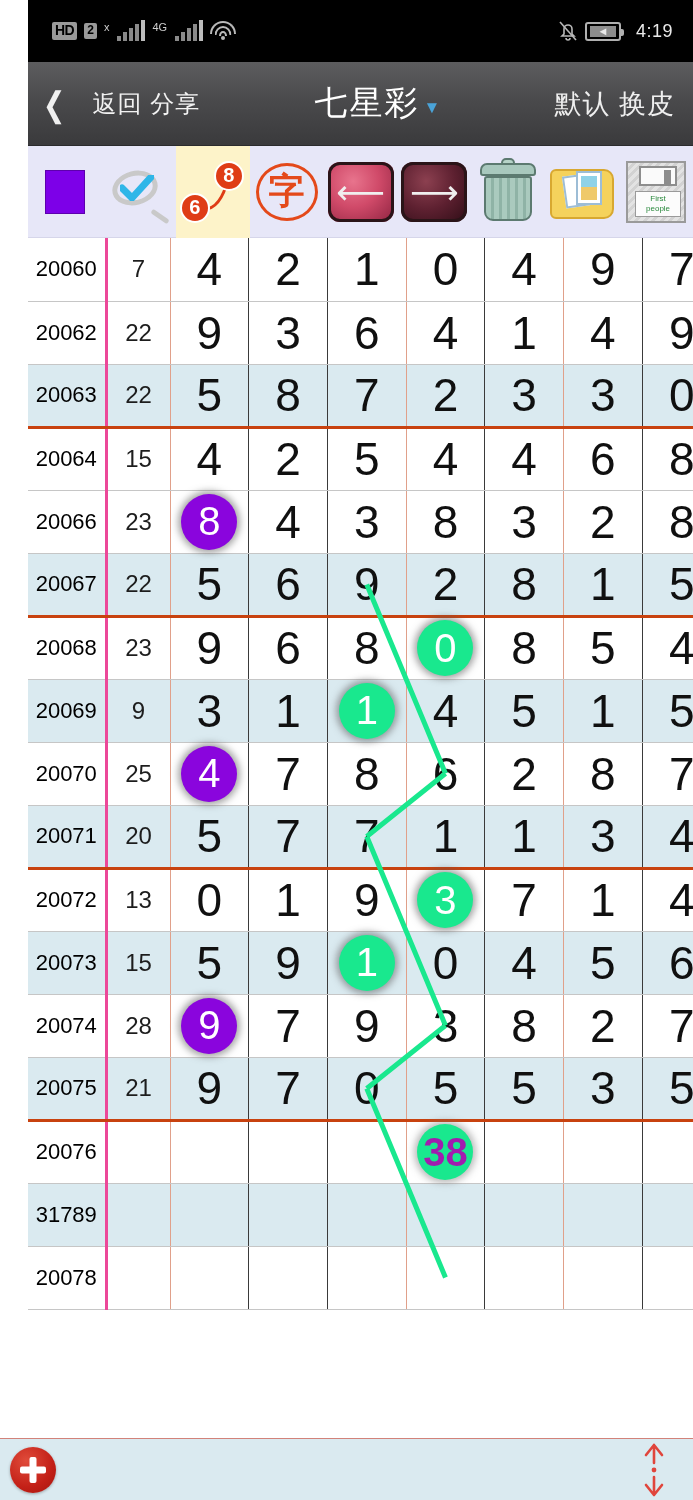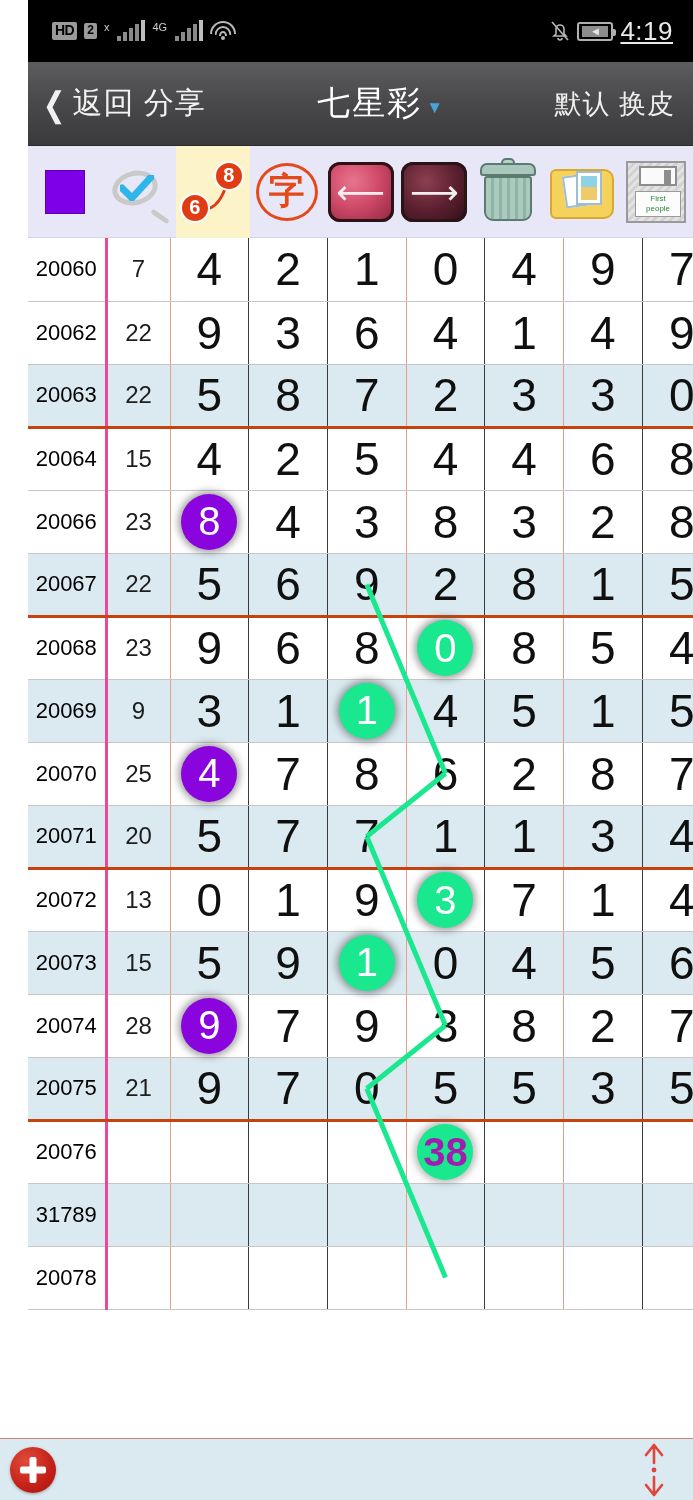--- a/index.html
+++ b/index.html
@@ -45,36 +45,36 @@
   .bell { position: relative; width: 20px; height: 22px; }
   .bell svg { display:block; }
   .battery {
     width: 36px; height: 19px; border: 2px solid #b0b0b0; border-radius: 3px;
     position: relative; display:flex; align-items:center; justify-content:center;
   }
   .battery:after { content:""; position:absolute; right:-5px; top:5px; width:3px; height:7px;
                    background:#b0b0b0; border-radius:0 2px 2px 0; }
   .battery .fill { width: 26px; height: 11px; background: #8d8d8d; display:flex;align-items:center;justify-content:center;}
   .battery .bolt { font-size: 11px; color: #e8e8e8; line-height: 1;}
-  .clock { font-size: 26px; color: #e9e9e9; margin-left: 0; letter-spacing: 0.5px; text-decoration: underline;}
+  .clock { font-size: 18px; color: #e9e9e9; margin-left: 8px; letter-spacing: 0.5px;}
 
   
   .titlebar {
     height: 84px;
     background: linear-gradient(180deg, #5d5d5f 0%, #4a4a4c 45%, #3a3a3c 100%);
     display: flex; align-items: center; justify-content: space-between;
     padding: 0 18px 0 10px; color: #fff;
     border-bottom: 1px solid #2b2b2d;
   }
   .tb-left { display: flex; align-items: center; gap: 2px; }
   .chev-back {
     font-size: 34px; line-height: 1; color: #f0f0f0; font-weight: 300;
     transform: scaleX(0.8); padding: 0 2px;
   }
-  .tb-left-label { font-size: 30px; color: #f2f2f2; letter-spacing: 1px; }
+  .tb-left-label { font-size: 24px; color: #f2f2f2; letter-spacing: 1px; margin-left: 20px; }
   .tb-center { display:flex; align-items:center; gap: 4px; }
   .tb-title { font-size: 33px; color: #ffffff; letter-spacing: 2px; }
   .tb-caret { color: #4aa3d8; font-size: 17px; line-height: 1; margin-top: 8px; }
   .tb-right { font-size: 27px; color: #efefef; letter-spacing: 1px; }
 
   
   .toolbar {
     height: 92px; background: #e7e7f8;
     display: flex; align-items: center;
     border-bottom: 1px solid #d6d6ea;

